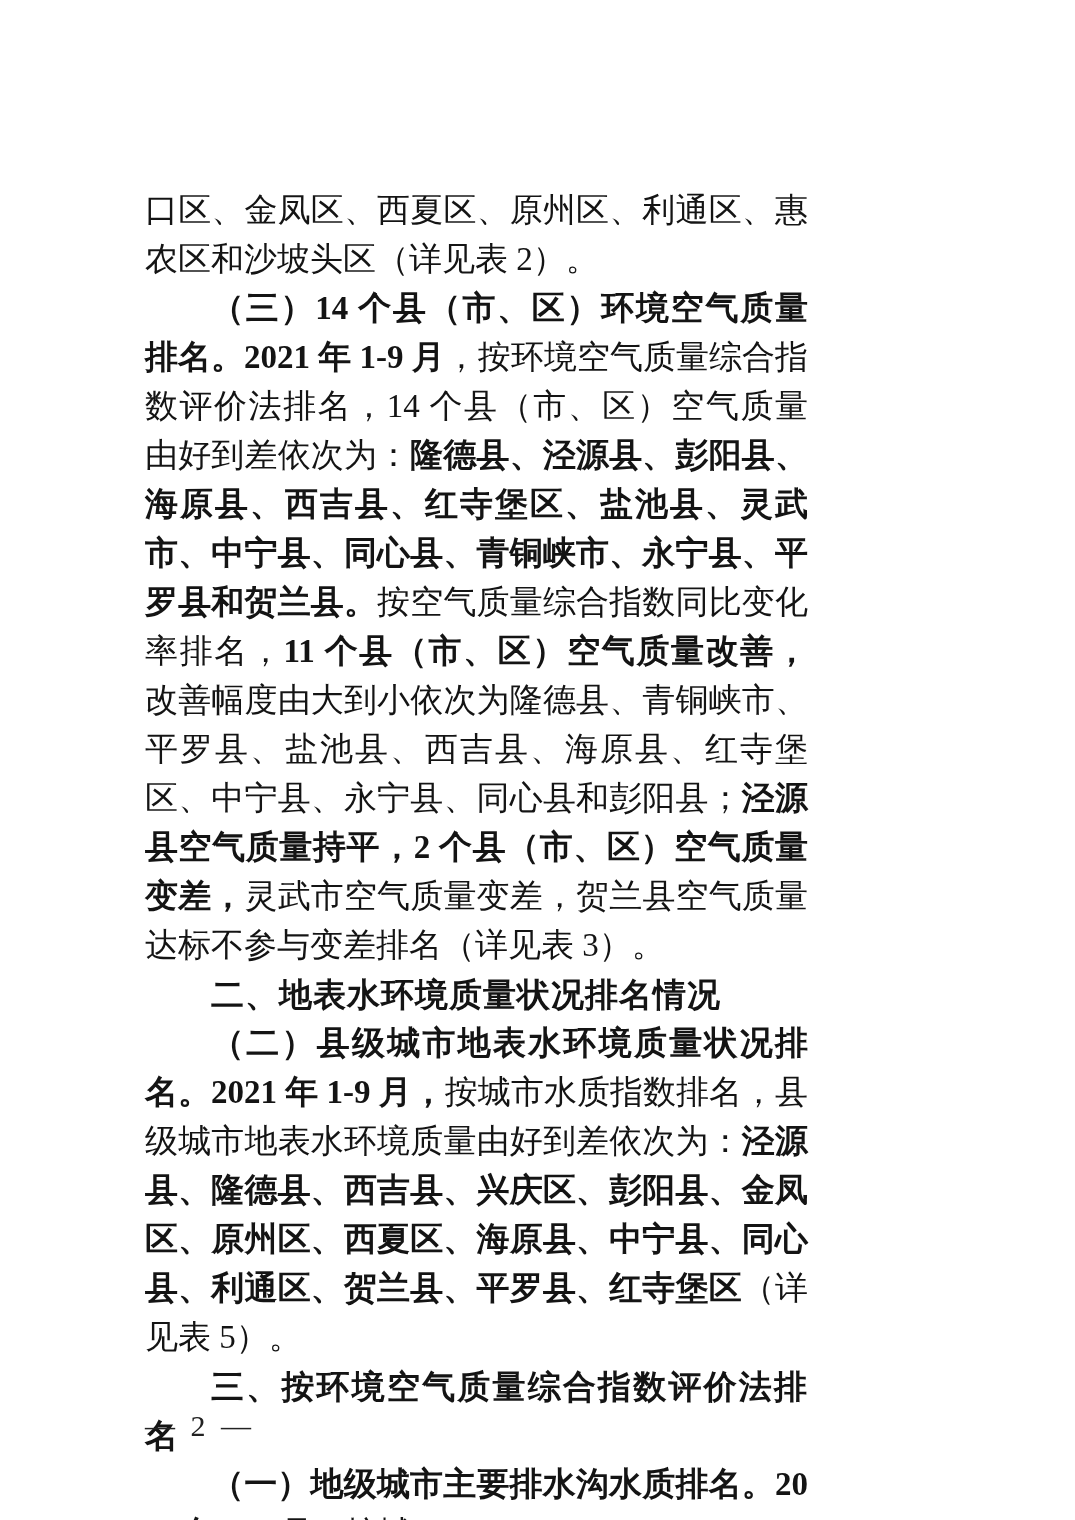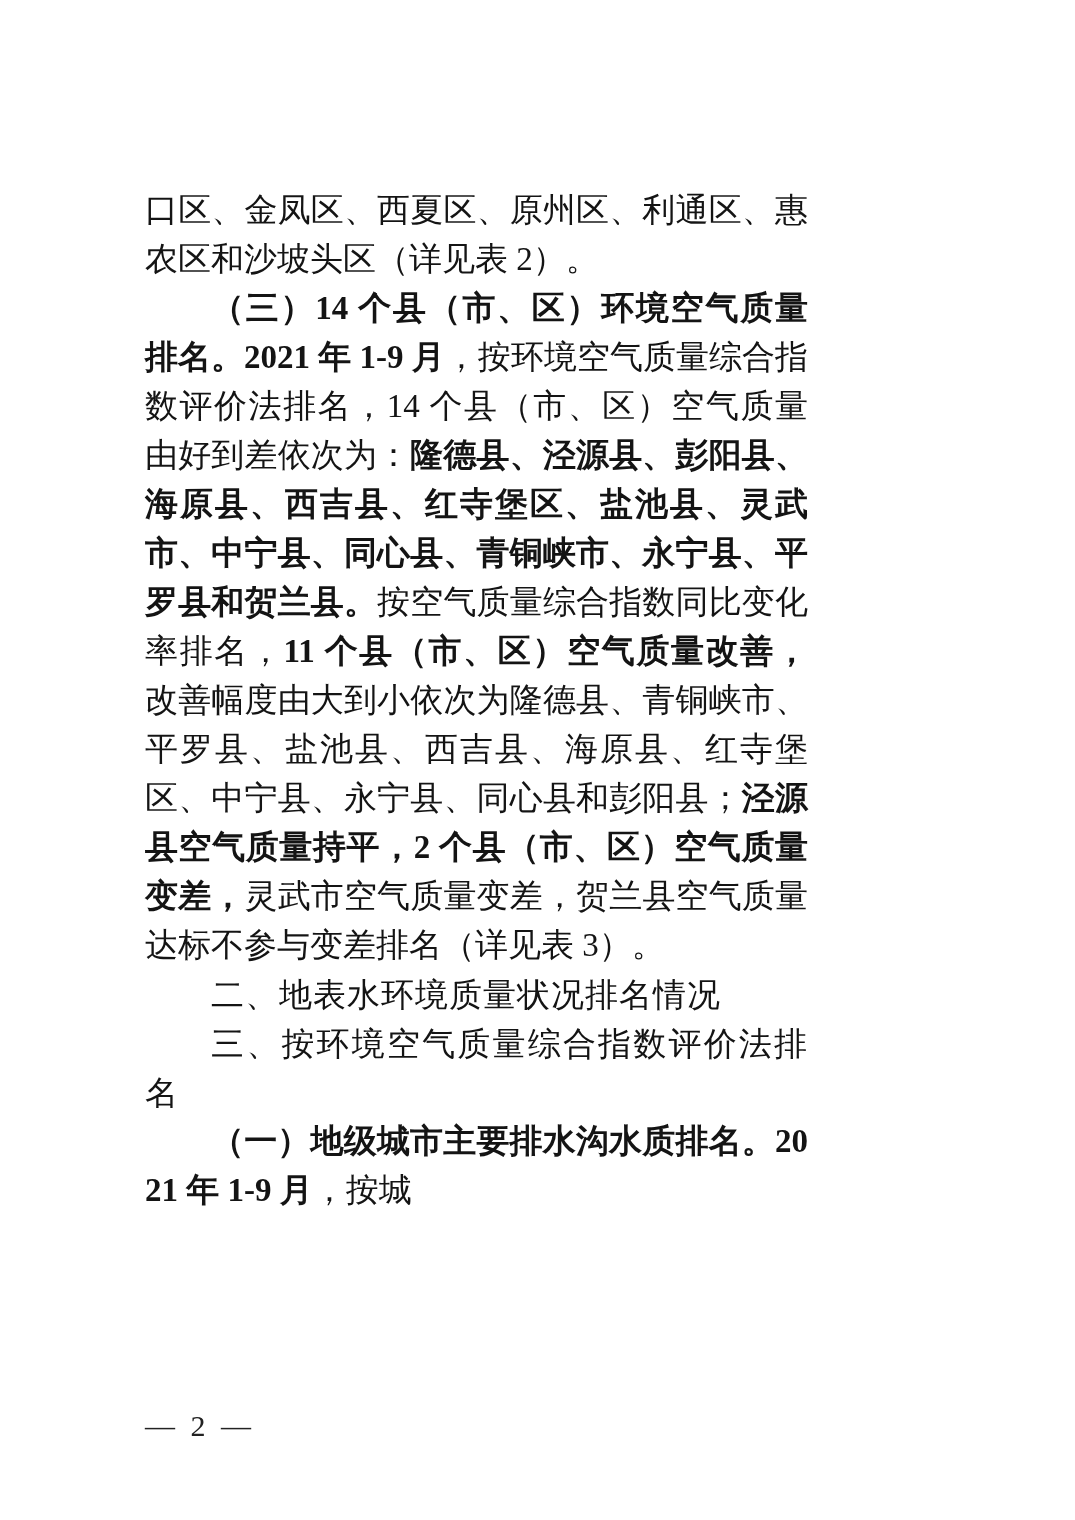--- a/index.html
+++ b/index.html
@@ -34,21 +34,21 @@
     word-break: break-all;
   }
   .doc p.indent {
     text-indent: 2em;
   }
   .seg-bold {
     font-weight: 700;
   }
   .heading {
     font-family: "Liberation Sans", "DejaVu Sans", sans-serif;
-    font-weight: 400;
+    font-weight: 700;
     letter-spacing: 1px;
   }
   .footer {
     position: absolute;
     top: 1408px;
     left: 145px;
     font-size: 30px;
     line-height: 36px;
     font-family: "Liberation Serif", "DejaVu Serif", serif;
     color: #222222;
@@ -61,20 +61,21 @@
 <div class="page">
   <div class="doc">
 
     <p><span>口区、金凤区、西夏区、原州区、利通区、惠农区和沙坡头区（详见表 2）。</span></p>
 
     <p class="indent"><span class="seg-bold">（三）14 个县（市、区）环境空气质量排名。2021 年 1-9 月</span><span>，按环境空气质量综合指数评价法排名，14 个县（市、区）空气质量由好到差依次为：</span><span class="seg-bold">隆德县、泾源县、彭阳县、海原县、西吉县、红寺堡区、盐池县、灵武市、中宁县、同心县、青铜峡市、永宁县、平罗县和贺兰县。</span><span>按空气质量综合指数同比变化率排名，</span><span class="seg-bold">11 个县（市、区）空气质量改善，</span><span>改善幅度由大到小依次为隆德县、青铜峡市、平罗县、盐池县、西吉县、海原县、红寺堡区、中宁县、永宁县、同心县和彭阳县；</span><span class="seg-bold">泾源县空气质量持平，2 个县（市、区）空气质量变差，</span><span>灵武市空气质量变差，贺兰县空气质量达标不参与变差排名（详见表 3）。</span></p>
 
     <p class="indent heading"><span>二、地表水环境质量状况排名情况</span></p>
 
 
+    <p class="indent"><span class="seg-bold">（二）县级城市地表水环境质量状况排名。2021 年 1-9 月，</span><span>按城市水质指数排名，县级城市地表水环境质量由好到差依次为：</span><span class="seg-bold">泾源县、隆德县、西吉县、兴庆区、彭阳县、金凤区、原州区、西夏区、海原县、中宁县、同心县、利通区、贺兰县、平罗县、红寺堡区</span><span>（详见表 5）。</span></p>
 
     <p class="indent heading"><span>三、按环境空气质量综合指数评价法排名</span></p>
 
     <p class="indent"><span class="seg-bold">（一）地级城市主要排水沟水质排名。2021 年 1-9 月</span><span>，按城</span></p>
 
   </div>
 
   <div class="footer">— 2 —</div>
 </div>
 

